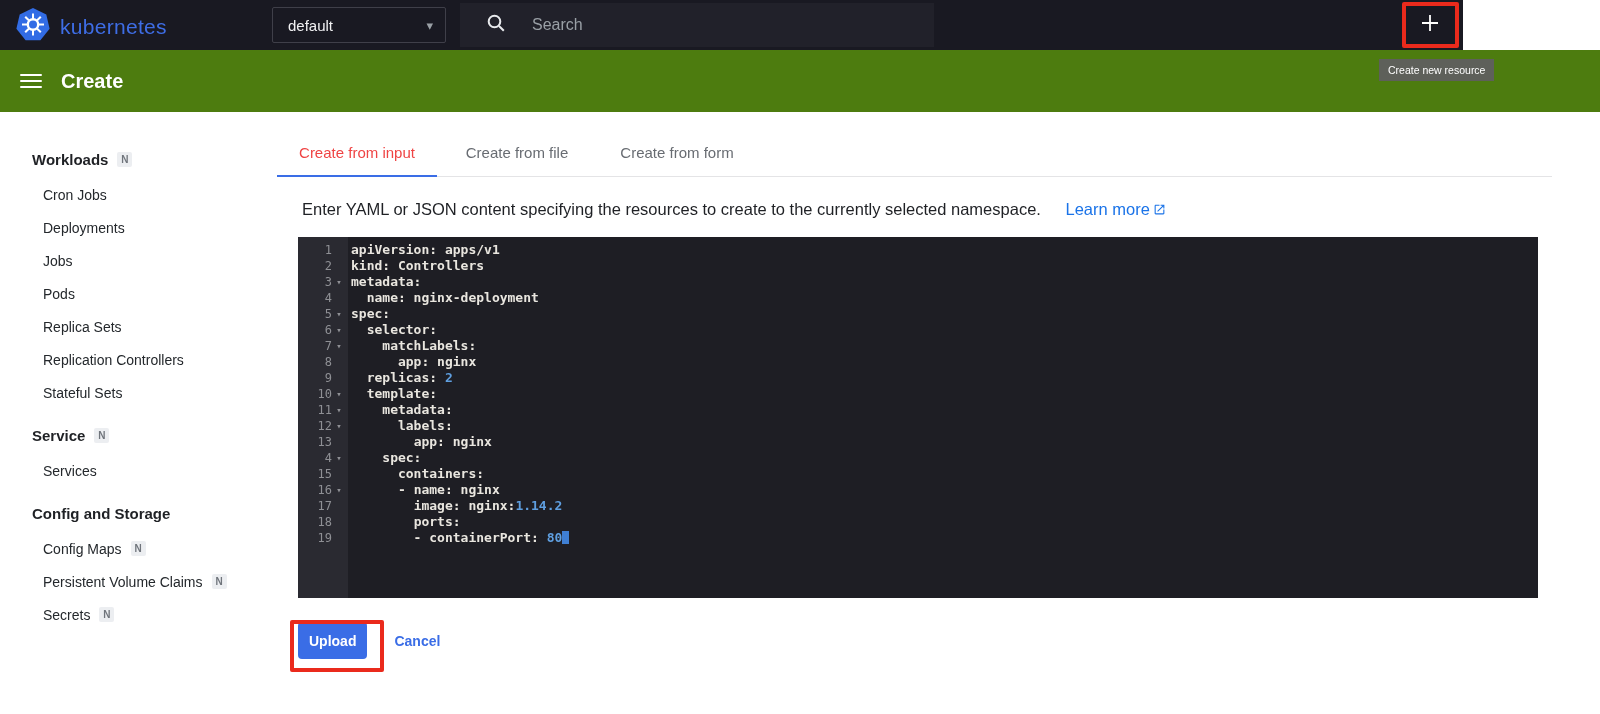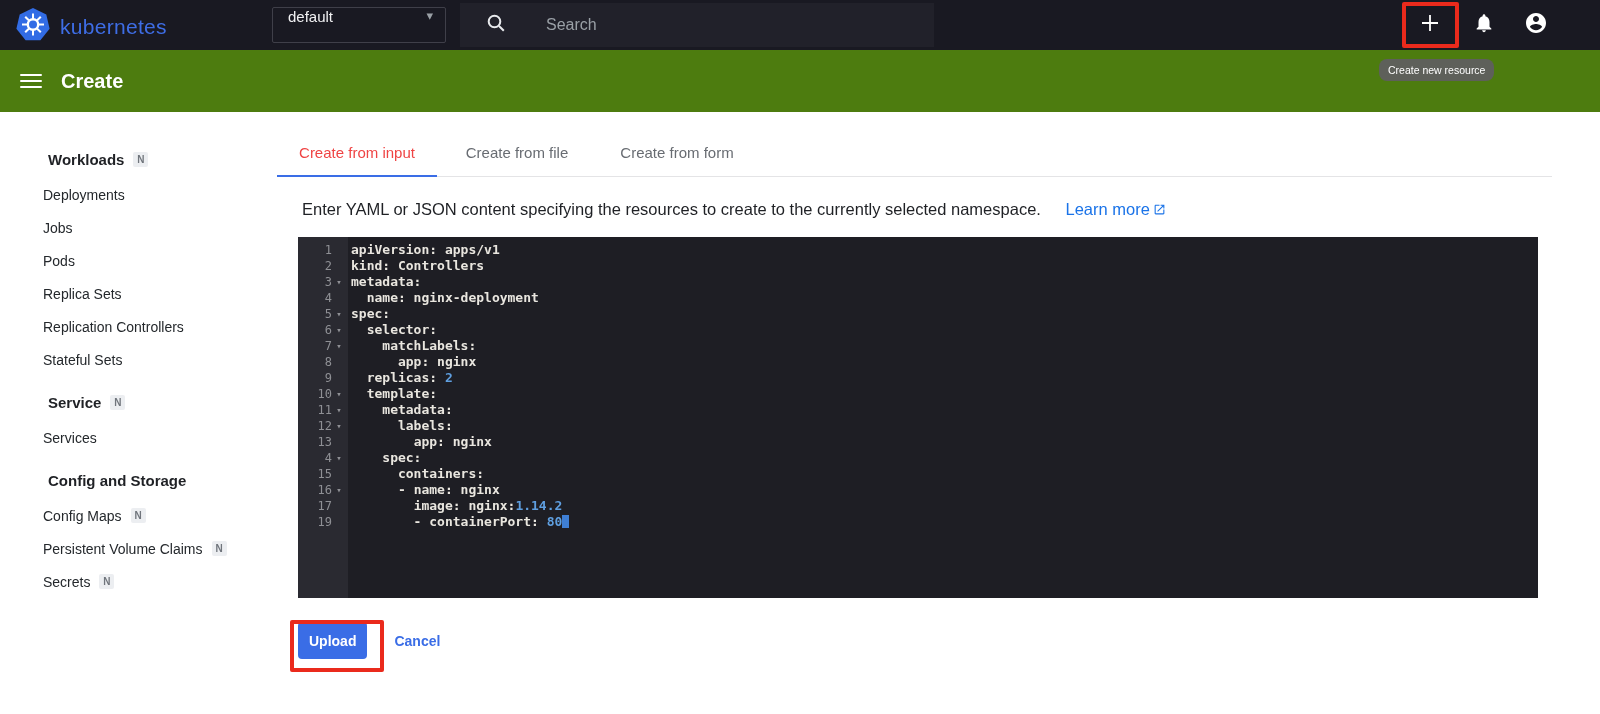--- a/index.html
+++ b/index.html
@@ -1,49 +1,49 @@
 <!DOCTYPE html>
 <html><head>
 <meta charset="utf-8">
 <style>
   * { margin:0; padding:0; box-sizing:border-box; }
   html,body { width:1600px; height:714px; overflow:hidden; background:#ffffff;
               font-family:"Liberation Sans", sans-serif; }
 
   
-  .topbar { position:absolute; left:0; top:0; width:1600px; height:50px;
+  .topbar { position:absolute; left:0; top:0; width:1463px; height:50px;
             background:#191922; z-index:5; }
   .brand { position:absolute; left:15px; top:7px; display:flex; align-items:center; }
   .brand-name { margin-left:9px; color:#3e6de5; font-size:21px; font-weight:500; letter-spacing:.3px; }
   .ns-select { position:absolute; left:272px; top:7px; width:174px; height:36px;
-               border:1px solid #3f3f49; border-radius:2px; display:flex; 
+               border:1px solid #3f3f49; border-radius:2px; display:flex; align-items:center;
                justify-content:space-between; padding:0 12px 0 15px; cursor:pointer; }
   .ns-value { color:#f1f1f3; font-size:15px; }
   .ns-chevron { color:#9aa0a6; font-size:13px; }
   .searchbar { position:absolute; left:460px; top:3px; width:474px; height:44px;
                background:#21212a; display:flex; align-items:center; padding-left:26px; }
-  .search-text { margin-left:40px; color:#9aa0a6; font-size:16px; }
+  .search-text { margin-left:26px; color:#9aa0a6; font-size:16px; }
   .top-icon { position:absolute; top:7px; width:36px; height:36px; display:flex;
               align-items:center; justify-content:center; cursor:pointer; border-radius:50%; }
   .icon-plus   { left:1412px; }
   .icon-bell   { left:1466px; }
   .icon-avatar { left:1518px; }
 
   
   .appbar { position:absolute; left:0; top:50px; width:1600px; height:62px;
             background:#4d7c0f; display:flex; align-items:center; z-index:4; }
   .hamburger { margin-left:20px; width:22px; cursor:pointer; }
   .hamburger div { height:2px; background:#ffffff; margin:4px 0; border-radius:1px; }
   .appbar-title { margin-left:19px; color:#ffffff; font-size:20px; font-weight:700; }
 
   
   .sidebar { position:absolute; left:0; top:112px; width:277px; height:602px;
              background:#ffffff; padding:28px 0 0 32px; overflow:hidden; }
   .sb-header { height:38px; display:flex; align-items:center; font-size:15px; font-weight:700;
-               color:#1f2125; cursor:pointer;margin-left:16px; }
+               color:#1f2125; cursor:pointer; }
   .sb-item { height:33px; display:flex; align-items:center; font-size:14px; color:#24282c;
              padding-left:11px; cursor:pointer; }
   .sb-section { margin-bottom:7px; }
   .n-badge { margin-left:9px; min-width:15px; height:15px; background:#eceef1; color:#70757c;
              border-radius:2px; font-size:10px; font-weight:700; display:inline-flex;
              align-items:center; justify-content:center; padding:0 3px; }
 
   
   .main { position:absolute; left:277px; top:112px; width:1323px; height:602px; background:#fff; }
   .tab-bar { margin-top:16px; height:49px; width:1275px; display:flex;
@@ -82,21 +82,21 @@
   .btn-cancel { margin-left:27px; background:none; border:none; color:#3a6de6;
                 font-size:14px; font-weight:700; cursor:pointer;
                 font-family:"Liberation Sans", sans-serif; }
 
   
   .anno-box { position:absolute; border:4px solid #ea2a1c; border-radius:2px; z-index:20;
               pointer-events:none; }
   .anno-plus   { left:1402px; top:2px;  width:57px; height:46px; }
   .anno-upload { left:290px; top:620px; width:94px; height:52px; }
   .tooltip { position:absolute; left:1379px; top:59px; background:rgba(95,95,95,.95);
-             color:#ffffff; font-size:10.5px; padding:5px 9px; border-radius:8px; z-index:21; }
+             color:#ffffff; font-size:10.5px; padding:5px 9px; border-radius:0; z-index:21; }
 </style>
 </head>
 <body>
 
 <div class="topbar">
   <div class="brand">
     <span>
       <svg width="36" height="36" viewBox="0 0 36 36">
         <polygon points="18,1 31.3,7.4 34.6,21.7 25.4,33.2 10.6,33.2 1.4,21.7 4.7,7.4" fill="#326ce5"></polygon>
         <circle cx="18" cy="17.5" r="5.2" fill="none" stroke="#ffffff" stroke-width="2.4"></circle>
@@ -162,20 +162,23 @@
   <div class="appbar-title">Create</div>
 </div>
 
 <div class="sidebar">
     <div class="sb-section">
       <div class="sb-header">
         <span>Workloads</span>
         <span class="n-badge">N</span>
       </div>
       <div class="sb-item">
+        <span>Cron Jobs</span>
+      </div>
+      <div class="sb-item">
         <span>Deployments</span>
       </div>
       <div class="sb-item">
         <span>Jobs</span>
       </div>
       <div class="sb-item">
         <span>Pods</span>
       </div>
       <div class="sb-item">
         <span>Replica Sets</span>
@@ -348,20 +351,27 @@
         </div>
         <div class="ed-row">
           <div class="ed-gutter">
             <span class="ed-num">17</span>
             <span class="ed-fold"></span>
           </div>
           <div class="ed-code"><span class="tk-text">        </span><span class="tk-key">image:</span><span class="tk-text"> nginx:</span><span class="tk-num">1.14.2</span></div>
         </div>
         <div class="ed-row">
           <div class="ed-gutter">
+            <span class="ed-num">18</span>
+            <span class="ed-fold"></span>
+          </div>
+          <div class="ed-code"><span class="tk-text">        </span><span class="tk-key">ports:</span></div>
+        </div>
+        <div class="ed-row">
+          <div class="ed-gutter">
             <span class="ed-num">19</span>
             <span class="ed-fold"></span>
           </div>
           <div class="ed-code"><span class="tk-text">        - </span><span class="tk-key">containerPort:</span><span class="tk-num"> 80</span><span class="caret"></span></div>
         </div>
       </div>
   </div>
 
   <div class="actions">
     <button class="btn-upload">Upload</button>

